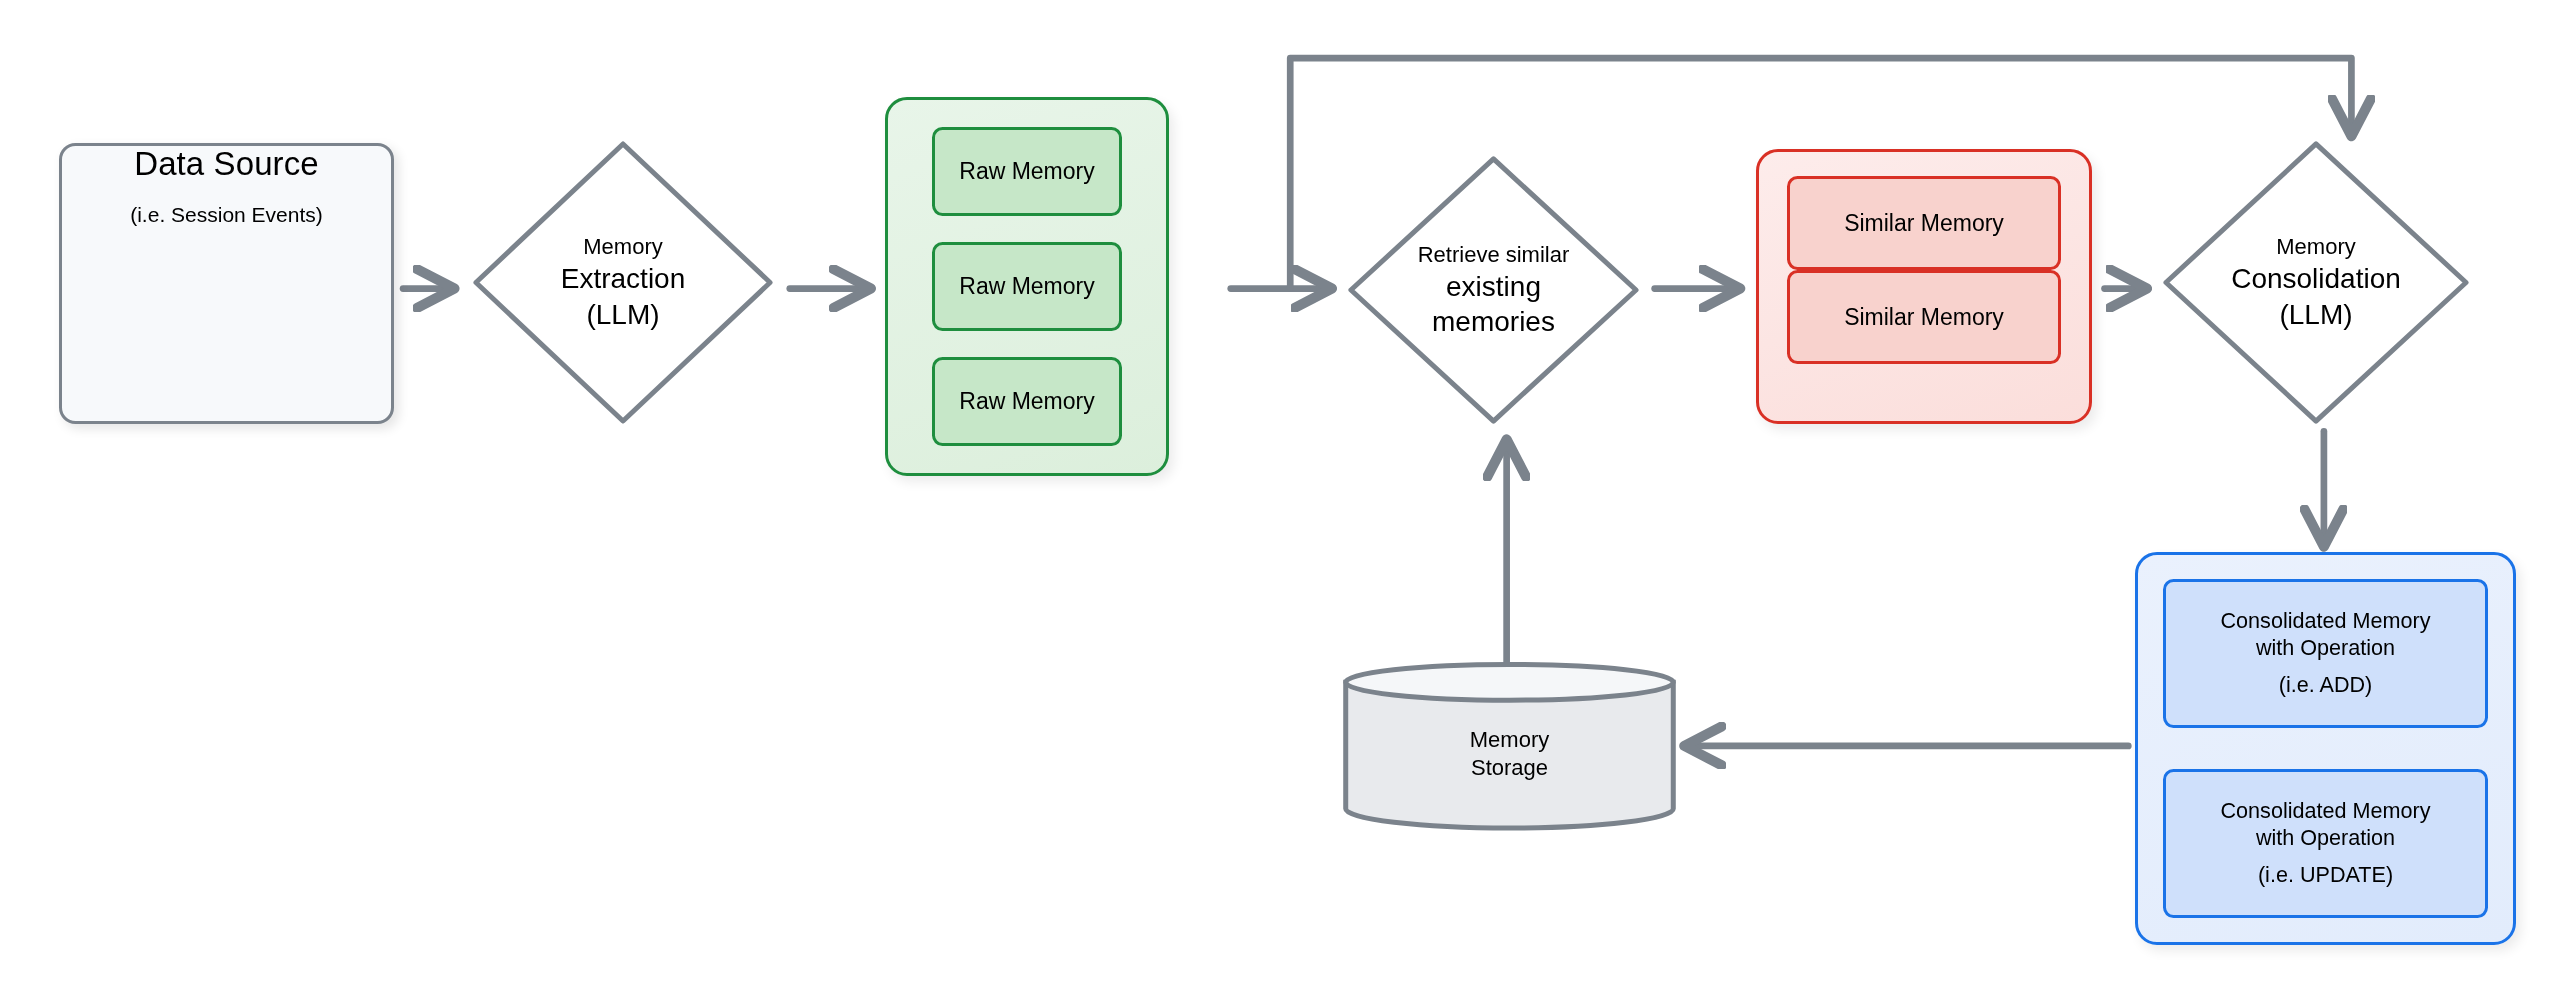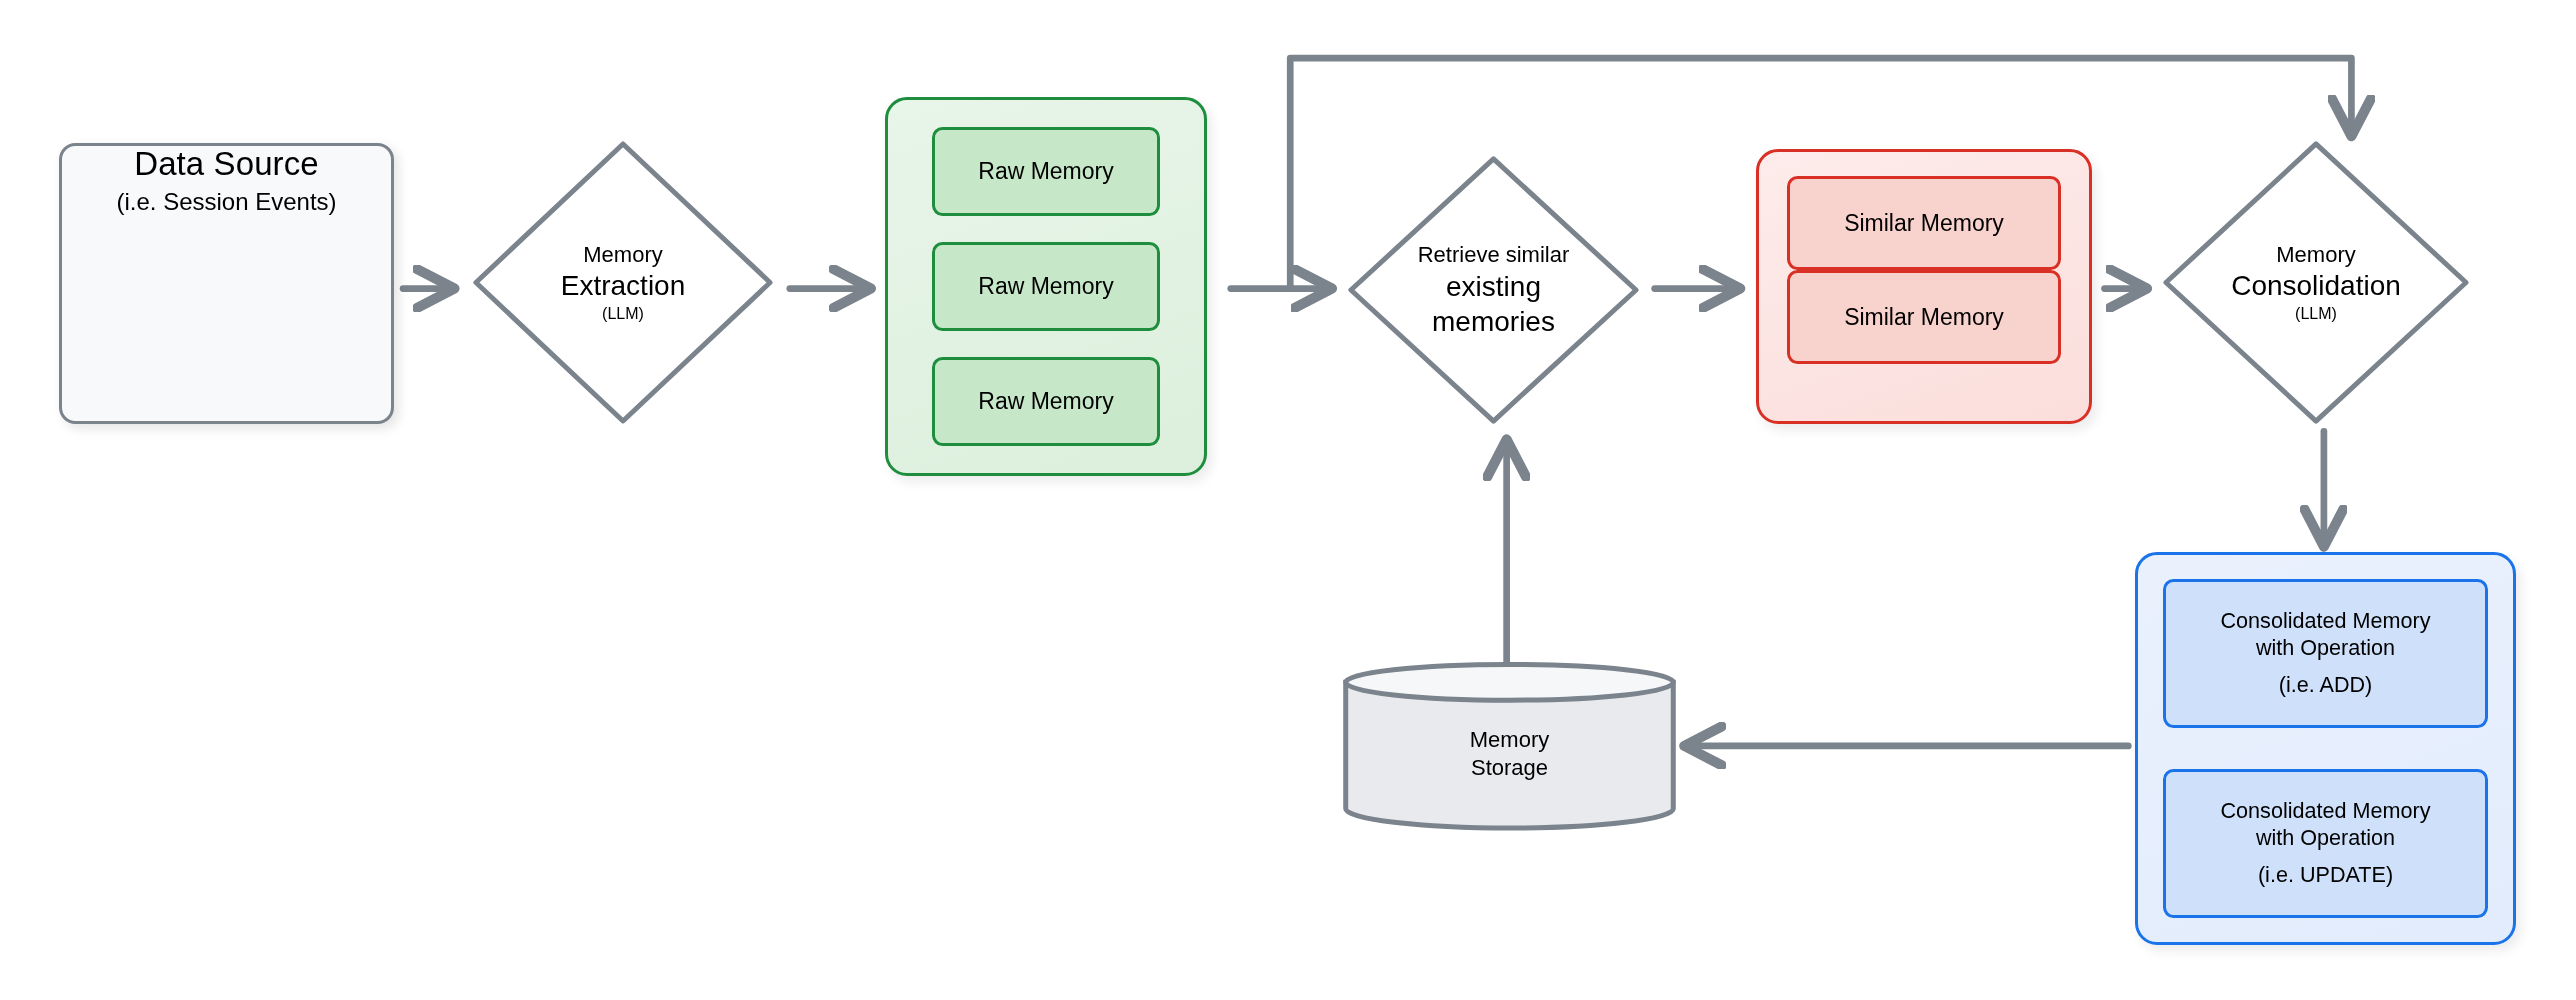--- a/index.html
+++ b/index.html
@@ -46,22 +46,22 @@
     flex-direction: column;
     align-items: center;
     box-shadow: 4.5px 4.5px 10.4px rgba(0,0,0,0.10);
   }
   .ds-title {
     font-size: 33px;
     letter-spacing: 0.1px;
     line-height: 1.1;
   }
   .ds-sub {
-    font-size: 24px;
-    margin-top: 6px;
+    font-size: 21px;
+    margin-top: 21px;
   }
 
   
   .diamond-wrap {
     position: absolute;
     display: flex;
     align-items: center;
     justify-content: center;
   }
   .diamond-shape {
@@ -72,34 +72,34 @@
   }
   .diamond-label {
     position: relative;
     z-index: 2;
     text-align: center;
     line-height: 1.25;
     pointer-events: none;
   }
   .diamond-label .l1 { font-size: 22px; display: block; }
   .diamond-label .l2 { font-size: 28px; display: block; }
-  .diamond-label .l3 { font-size: 16px; display: block; margin-top: 1px; }
+  .diamond-label .l3 { font-size: 28px; display: block; margin-top: 1px; }
 
   #dia-extract { left: 470px; top: 138px; width: 306px; height: 289px; }
   #dia-retrieve { left: 1345px; top: 153px; width: 297px; height: 274px; }
   #dia-consolidate { left: 2160px; top: 138px; width: 312px; height: 289px; }
 
   
   .group {
     box-sizing: border-box;
   }
   .grp-green {
     left: 885px;
     top: 97px;
-    width: 322px;
+    width: 284px;
     height: 379px;
     background: linear-gradient(160deg, #e8f5e9 0%, #dcefdc 100%);
     border: 3px solid #1e8e3e;
     border-radius: 22px;
     box-shadow: 4.5px 6px 12px rgba(0,0,0,0.08);
     padding: 27px 44px;
     display: flex;
     flex-direction: column;
     justify-content: space-between;
   }

